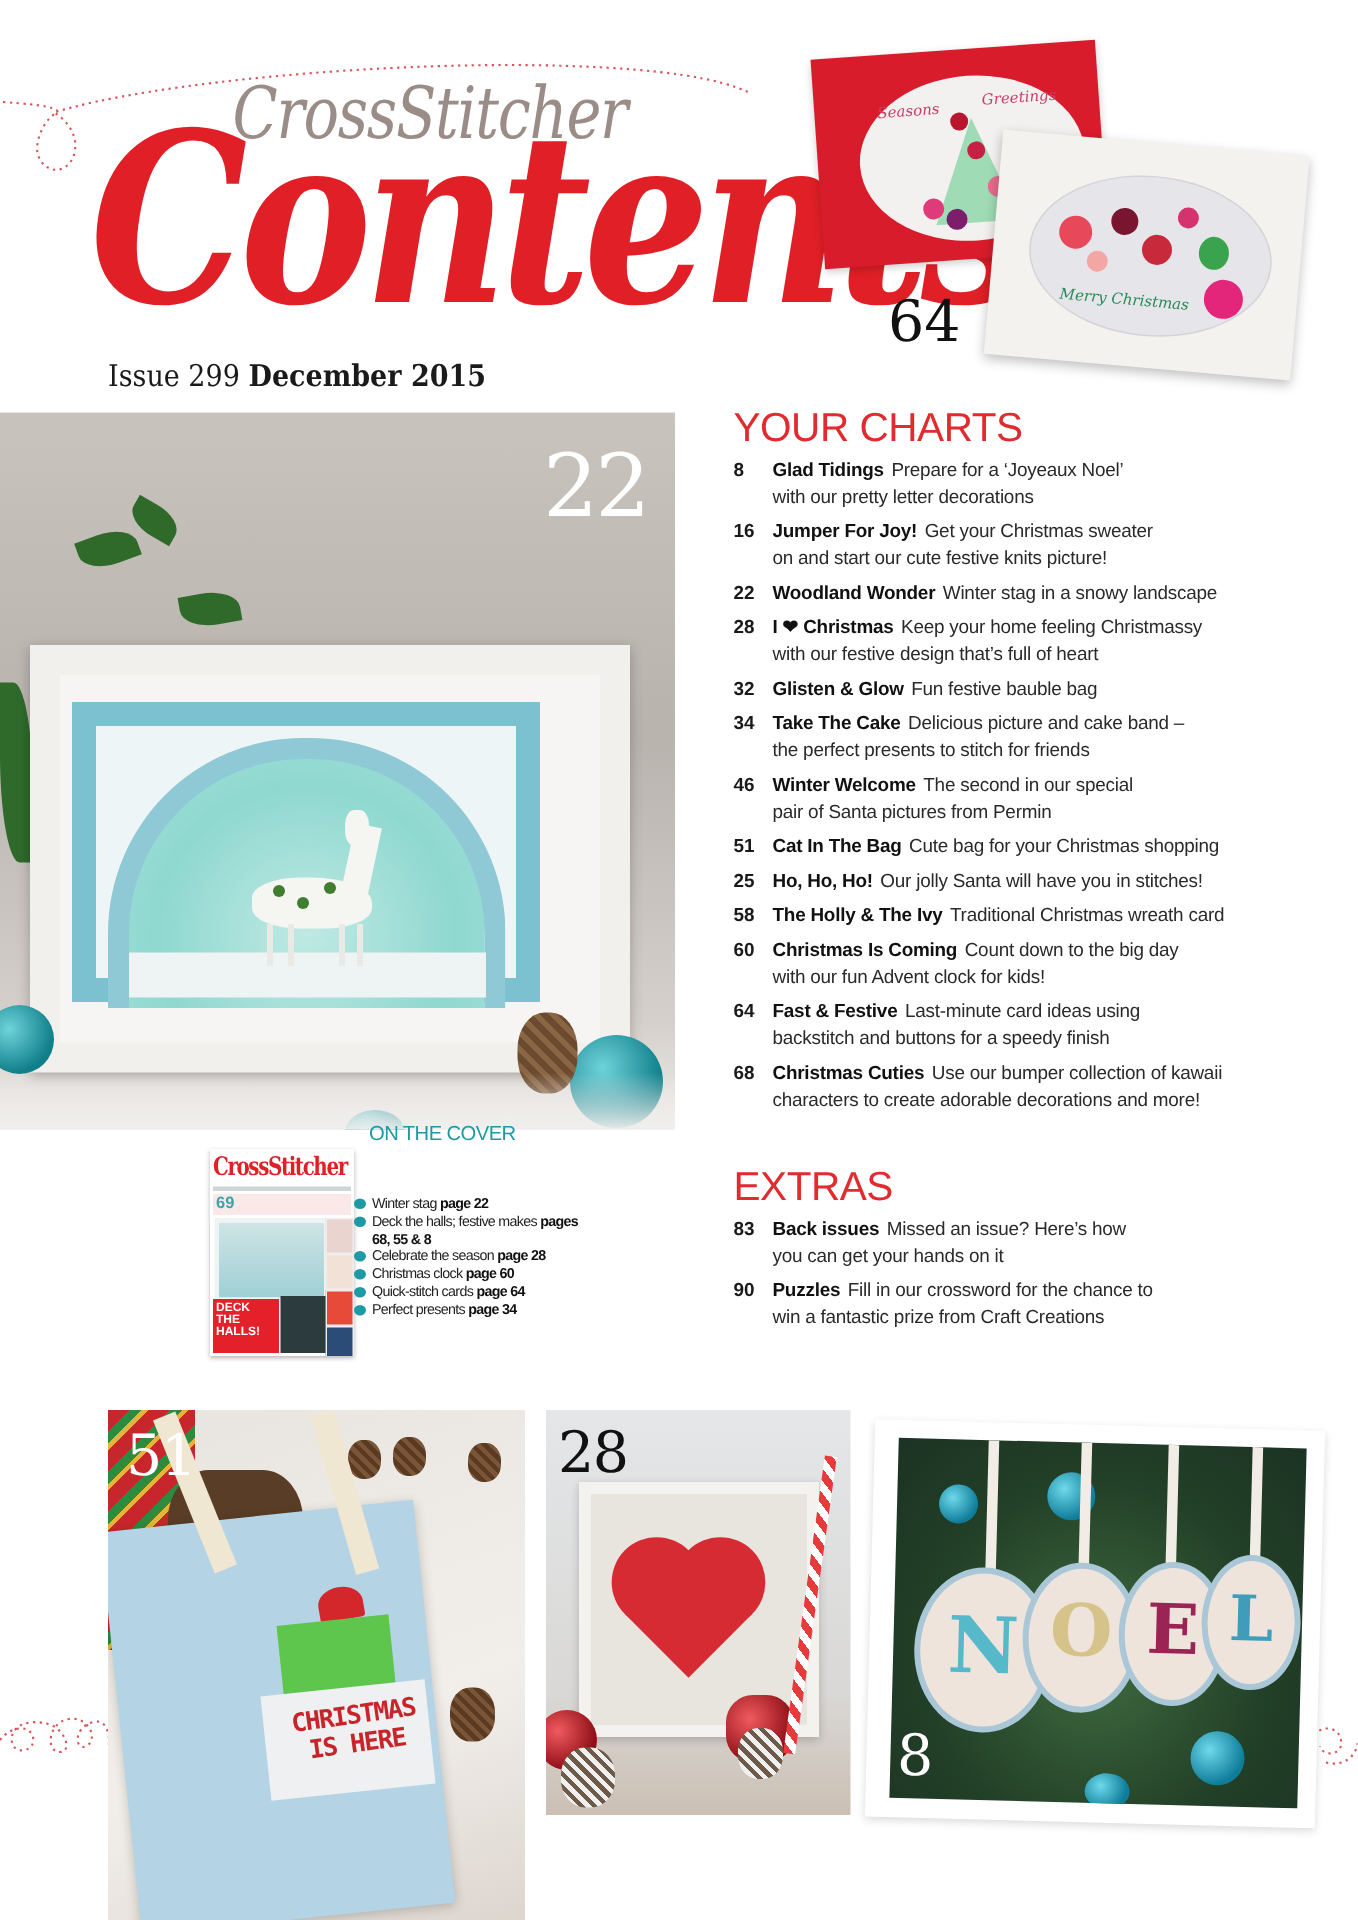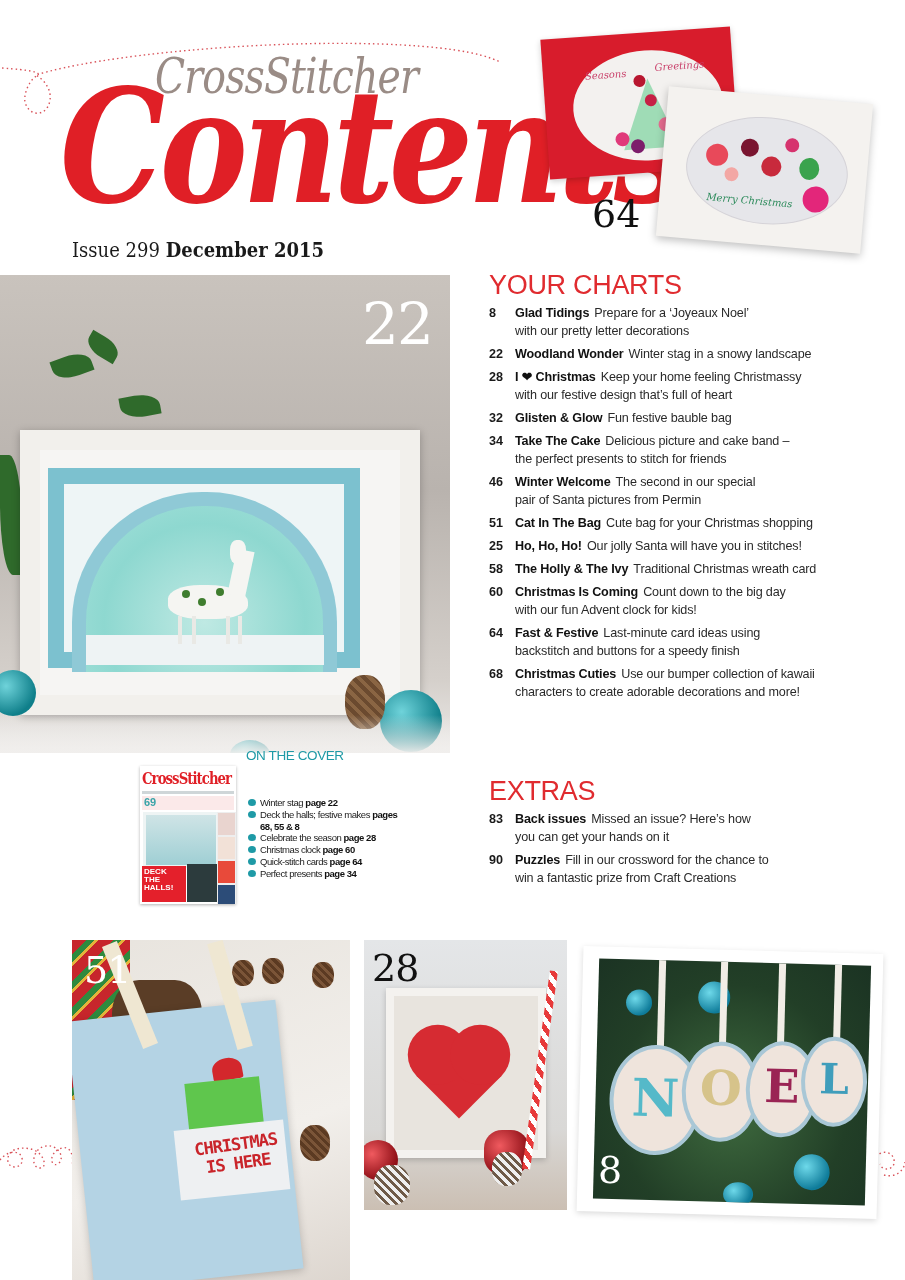--- a/index.html
+++ b/index.html
@@ -121,21 +121,21 @@
   .cover-thumb .cv-side { position:absolute; left:77px; width:17px; height:22px; border:1px solid #eee; }
   .cover-thumb .cv-deck {
     position:absolute; left:2px; top:100px; width:44px; height:36px; background:#e4202b;
     color:#fff; font-size:8px; font-weight:bold; line-height:8px; padding:2px; box-sizing:border-box;
   }
   .cover-thumb .cv-photos { position:absolute; left:47px; top:98px; width:30px; height:38px; background:#2c3b3d; }
 
   .otc-heading {
     position:absolute; left:246px; top:748px; font-size:13.5px; color:#1e9aa6; letter-spacing:-0.4px;
   }
-  .otc-list { position:absolute; left:248px; top:797px; width:180px; }
+  .otc-list { position:absolute; left:236px; top:797px; width:180px; }
   .otc-item { display:flex; font-size:9.5px; line-height:11.8px; letter-spacing:-0.45px; color:#222; }
   .otc-bullet { flex:0 0 8px; width:7px; height:7px; border-radius:50%; background:#1e9aa6; margin-top:2px; margin-right:4px; }
   .otc-item b { font-weight:bold; color:#111; }
 
   
   .photo-bag { position:absolute; left:72px; top:940px; width:278px; height:340px; overflow:hidden;
     background:linear-gradient(160deg,#e8e4de 0%,#f2efeb 60%,#ddd6cf 100%); }
   .photo-bag .wrap1 { position:absolute; left:0; top:0; width:58px; height:160px; background:repeating-linear-gradient(135deg,#c7262c 0 10px,#2e8a3e 10px 16px,#e4b53a 16px 19px); }
   .photo-bag .bark { position:absolute; left:40px; top:40px; width:90px; height:110px; border-radius:30%; background:#5a3d26; }
   .photo-bag .bag {
@@ -245,20 +245,24 @@
 </div>
 <div class="hero-num">22</div>
 
 <div class="section-heading" style="top:270px;">YOUR CHARTS</div>
 <div class="toc" style="top:304px;">
   <div class="toc-item">
     <span class="toc-page">8</span>
     <span class="toc-text" style="max-width:250px;"><span class="toc-title">Glad Tidings</span><span>Prepare for a ‘Joyeaux Noel’ with our pretty letter decorations</span></span>
   </div>
   <div class="toc-item">
+    <span class="toc-page">16</span>
+    <span class="toc-text" style="max-width:262px;"><span class="toc-title">Jumper For Joy!</span><span>Get your Christmas sweater on and start our cute festive knits picture!</span></span>
+  </div>
+  <div class="toc-item">
     <span class="toc-page">22</span>
     <span class="toc-text"><span class="toc-title">Woodland Wonder</span><span>Winter stag in a snowy landscape</span></span>
   </div>
   <div class="toc-item">
     <span class="toc-page">28</span>
     <span class="toc-text" style="max-width:300px;"><span class="toc-title">I ❤ Christmas</span><span>Keep your home feeling Christmassy with our festive design that’s full of heart</span></span>
   </div>
   <div class="toc-item">
     <span class="toc-page">32</span>
     <span class="toc-text"><span class="toc-title">Glisten &amp; Glow</span><span>Fun festive bauble bag</span></span>

